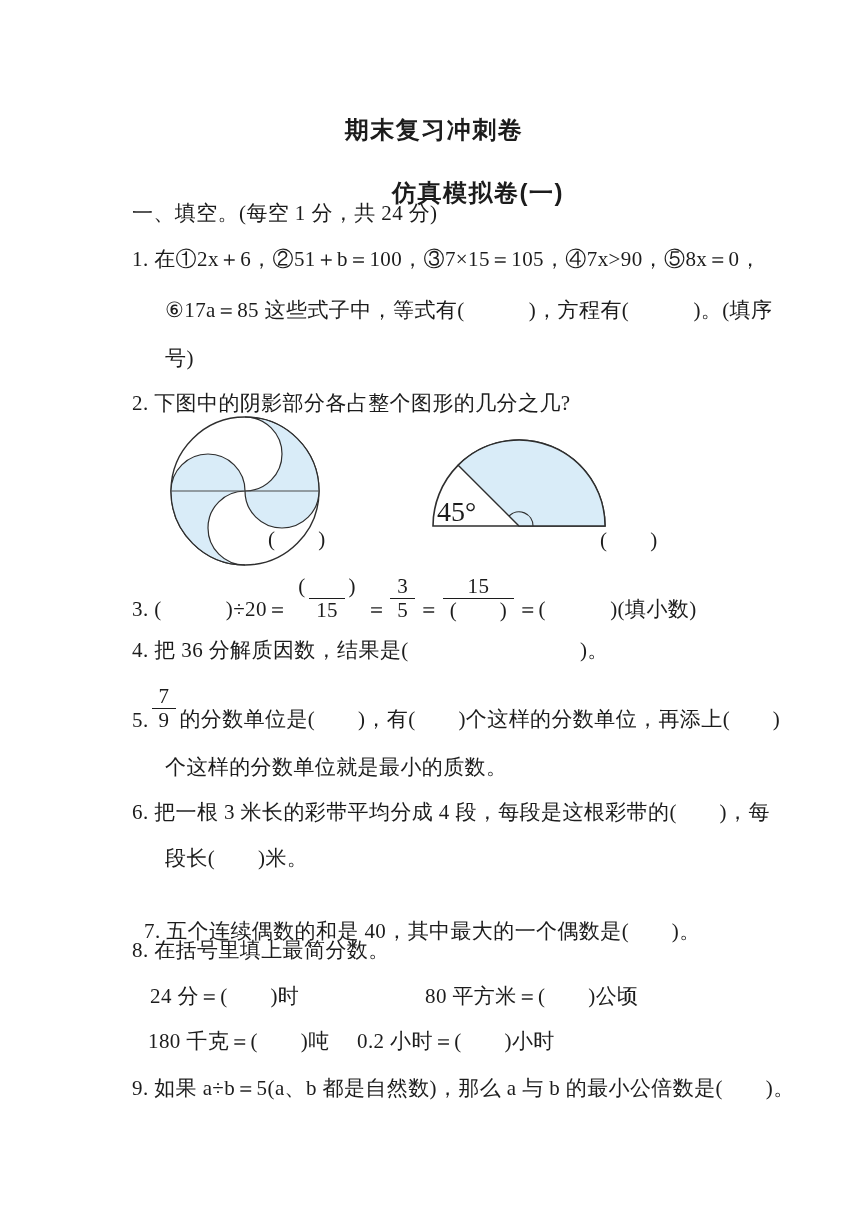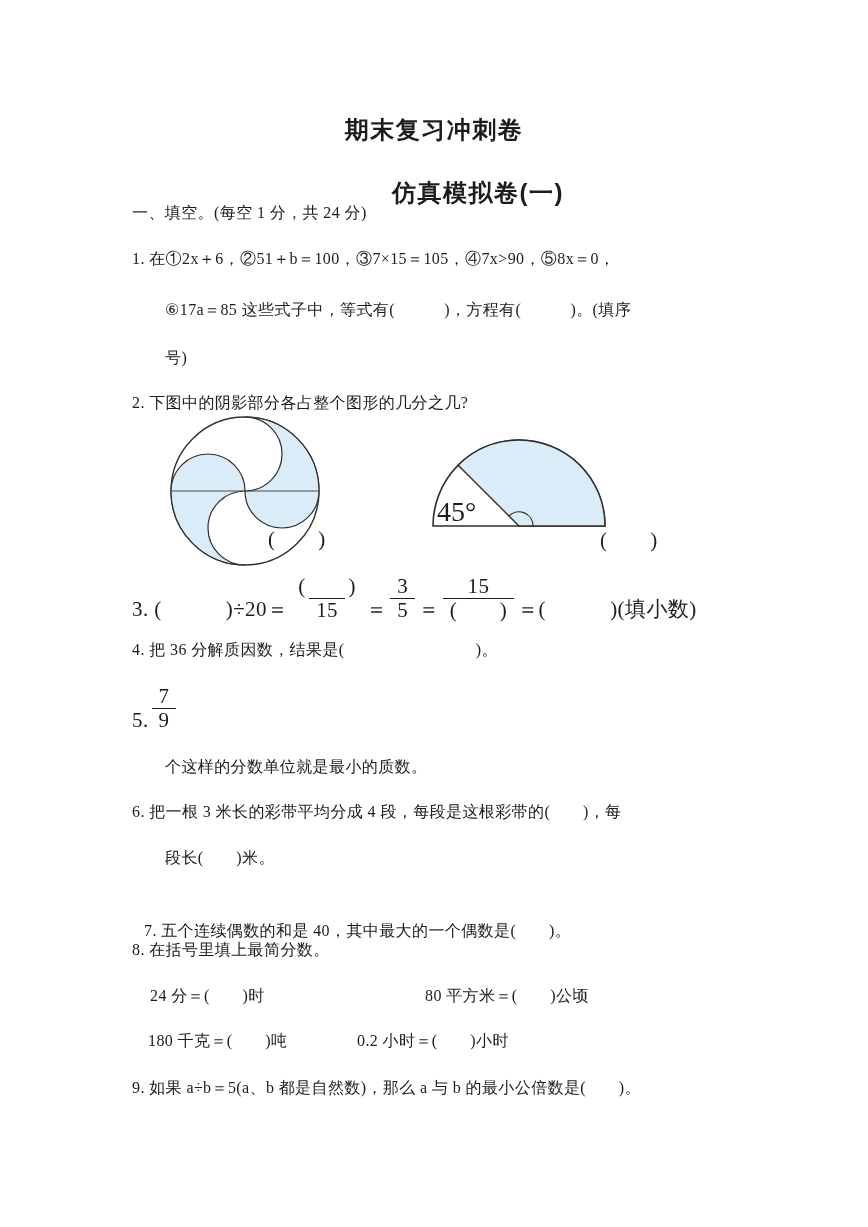--- a/index.html
+++ b/index.html
@@ -3,21 +3,21 @@
 <meta charset="utf-8">
 <style>
   html,body{margin:0;padding:0;}
   body{
     width:868px;height:1227px;background:#ffffff;position:relative;
     font-family:"Liberation Serif","DejaVu Serif",serif;
     color:#1c1c1c;overflow:hidden;
   }
   .abs{position:absolute;}
   .line{
-    position:absolute;font-size:16px;line-height:24px;white-space:nowrap;
+    position:absolute;font-size:21px;line-height:24px;white-space:nowrap;
     letter-spacing:0.4px;
   }
   .title{
     position:absolute;left:0;width:868px;text-align:center;
     font-family:"Liberation Sans","DejaVu Sans",sans-serif;
     font-weight:bold;font-size:24px;letter-spacing:1.5px;white-space:nowrap;
   }
   .flexline{
     position:absolute;display:flex;align-items:flex-end;
     font-size:21px;white-space:nowrap;letter-spacing:0.4px;
@@ -90,20 +90,21 @@
 </div>
 
 <div class="line" style="left:132px;top:638px;">4. 把 36 分解质因数，结果是(　　　　　　　　)。</div>
 
 <div class="flexline" style="left:132px;top:679px;height:54px;">
   <span>5. </span>
   <span class="frac">
     <span class="num">7</span>
     <span class="den">9</span>
   </span>
+  <span>的分数单位是(　　)，有(　　)个这样的分数单位，再添上(　　)</span>
 </div>
 <div class="line" style="left:165px;top:755px;">个这样的分数单位就是最小的质数。</div>
 
 <div class="line" style="left:132px;top:800px;">6. 把一根 3 米长的彩带平均分成 4 段，每段是这根彩带的(　　)，每</div>
 <div class="line" style="left:165px;top:846px;">段长(　　)米。</div>
 
 <div class="line" style="left:144px;top:892px;margin-top:27px;">7. 五个连续偶数的和是 40，其中最大的一个偶数是(　　)。</div>
 
 <div class="line" style="left:132px;top:938px;">8. 在括号里填上最简分数。</div>
 <div class="line" style="left:150px;top:984px;">24 分＝(　　)时</div>

